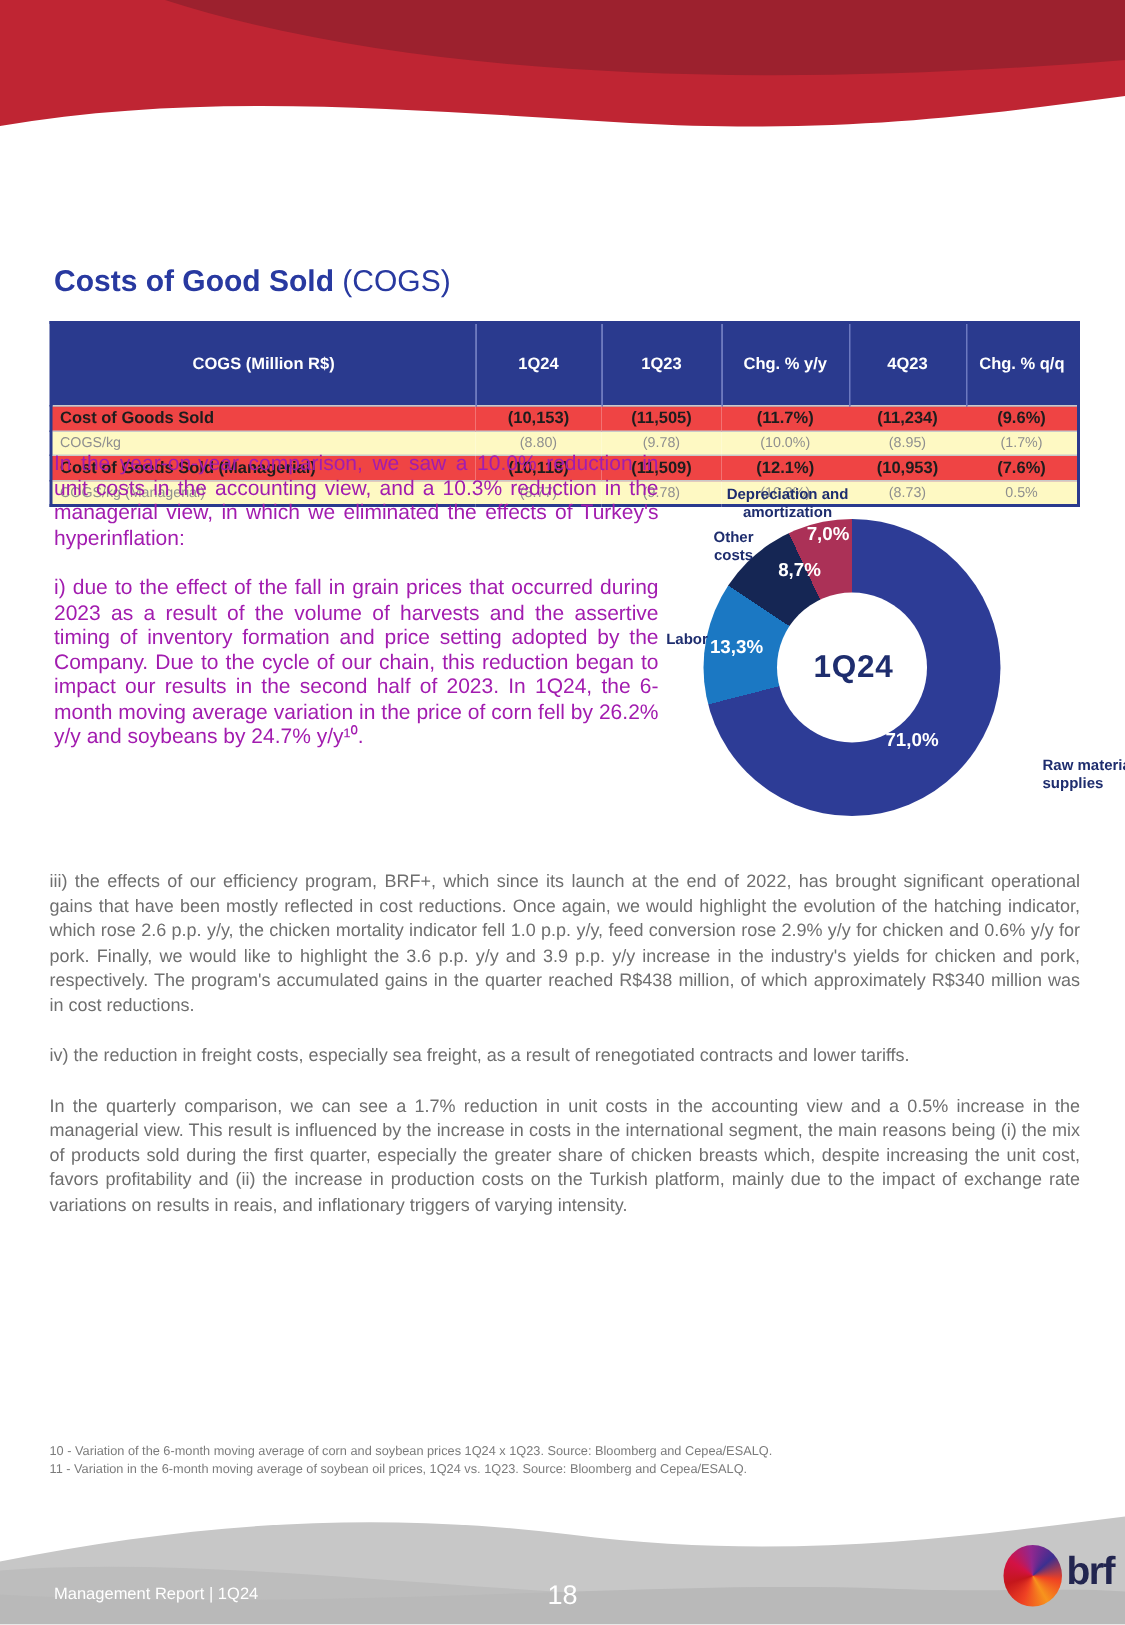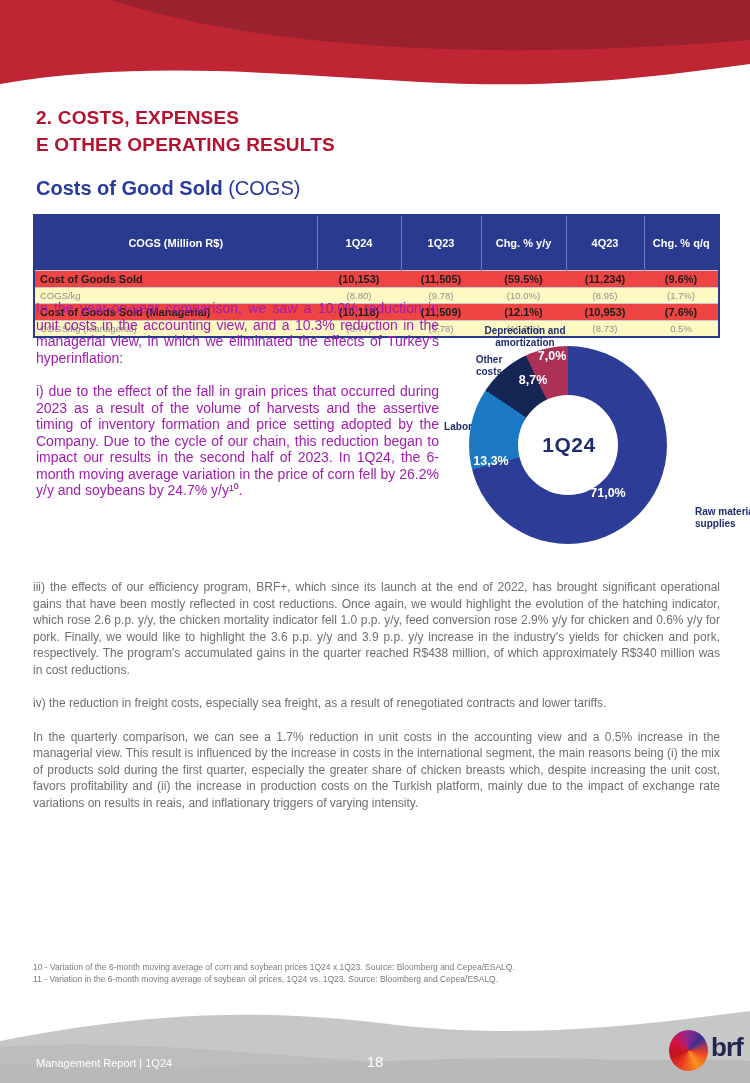--- a/index.html
+++ b/index.html
@@ -73,35 +73,35 @@
   .pct-label{
     position:absolute;transform:translate(-50%,-50%);
     font-size:12.5px;font-weight:bold;color:#ffffff;white-space:nowrap;
   }
   .lab-dep{left:80px;top:18px;width:120px;}
   .lab-other{left:44px;top:47px;width:42px;}
   .lab-labor{left:13px;top:109px;width:44px;}
   .lab-raw{left:250px;top:199px;width:94px;text-align:left;transform:translate(0,-50%);}
   .pct-dep{left:107px;top:38px;}
   .pct-other{left:68px;top:62px;margin-left:20px;}
-  .pct-labor{left:46px;top:113px;margin-top:30px;}
+  .pct-labor{left:46px;top:113px;}
   .pct-raw{left:163px;top:175px;}
   
   .footnotes{
     position:absolute;left:33px;top:962px;
     font-size:8.5px;line-height:11.5px;color:#7b7b7b;
   }
   
   .footer-wave{position:absolute;left:0;top:1003px;width:750px;height:80px;}
   .footer-left{
     position:absolute;left:36px;top:1057px;font-size:11px;color:#ffffff;
   }
   .page-number{
     position:absolute;left:50%;top:1053px;transform:translateX(-50%);
-    font-size:15px;color:#ffffff;
+    font-size:18px;color:#ffffff;
   }
   .brf-logo{position:absolute;left:668px;top:1028px;width:78px;height:44px;}
   .brf-sphere{
     position:absolute;left:1px;top:2px;width:39px;height:41px;border-radius:50%;
     background:conic-gradient(from 150deg,#f7941d,#ef4123,#c4161c,#d31245,#92278f,#3b2f90,#ef4123,#f7941d);
   }
   .brf-text{
     position:absolute;left:43px;top:4px;
     font-size:26px;font-weight:bold;color:#22254f;letter-spacing:-1px;
   }
@@ -109,24 +109,20 @@
 </head>
 <body>
 
 <div class="page">
 
   <svg class="header-wave" viewBox="0 0 750 96" preserveAspectRatio="none">
     <path d="M0,0 H750 V64 C660,76 560,90 420,82 C280,74 140,60 0,84 Z" fill="#bf2533"></path>
     <path d="M110,0 C260,48 480,62 750,40 V0 Z" fill="#9c212e"></path>
   </svg>
 
-  <div class="section-title">
-    <div>2. COSTS, EXPENSES</div>
-    <div>E OTHER OPERATING RESULTS</div>
-  </div>
   <div class="subtitle">
     <span class="b">Costs of Good Sold</span><span> (COGS)</span>
   </div>
 
   <table class="cogs-table">
     <colgroup>
       <col style="width:283px">
         <col style="width:84px">
         <col style="width:80px">
       <col style="width:85px">
@@ -141,21 +137,21 @@
         <th>Chg. % y/y</th>
         <th>4Q23</th>
         <th>Chg. % q/q</th>
       </tr>
     </thead>
     <tbody>
       <tr class="bold-row">
         <td class="lbl">Cost of Goods Sold</td>
         <td>(10,153)</td>
         <td>(11,505)</td>
-        <td>(59.5%)</td>
+        <td>(11.7%)</td>
         <td>(11,234)</td>
         <td>(9.6%)</td>
       </tr>
       <tr class="light-row">
         <td class="lbl">COGS/kg</td>
         <td>(8.80)</td>
         <td>(9.78)</td>
         <td>(10.0%)</td>
         <td>(8.95)</td>
         <td>(1.7%)</td>

